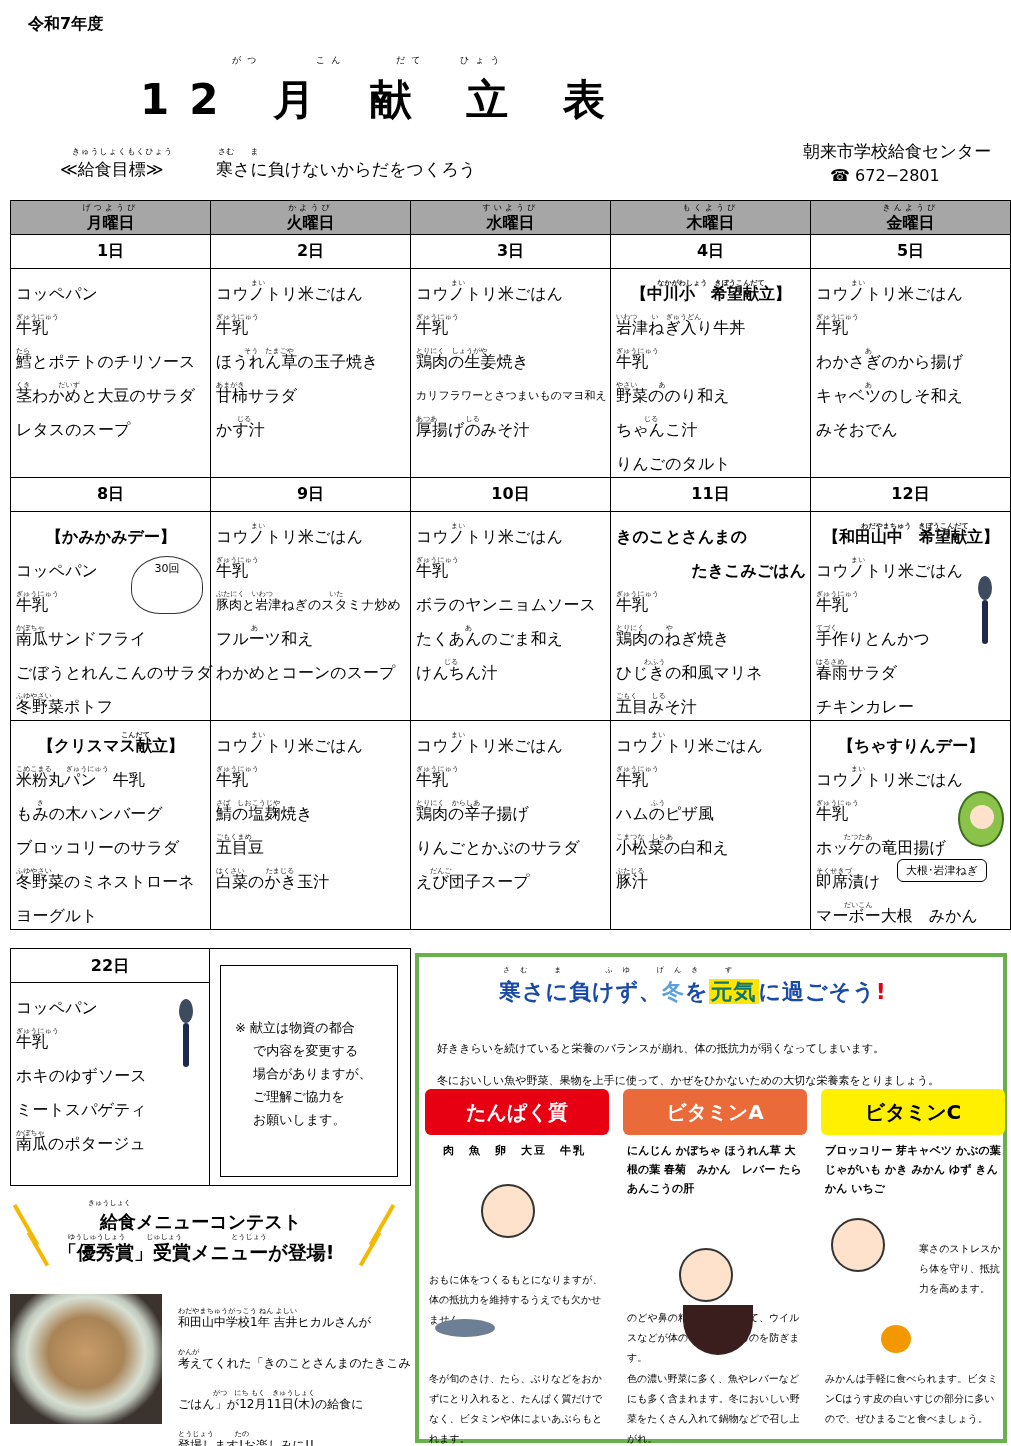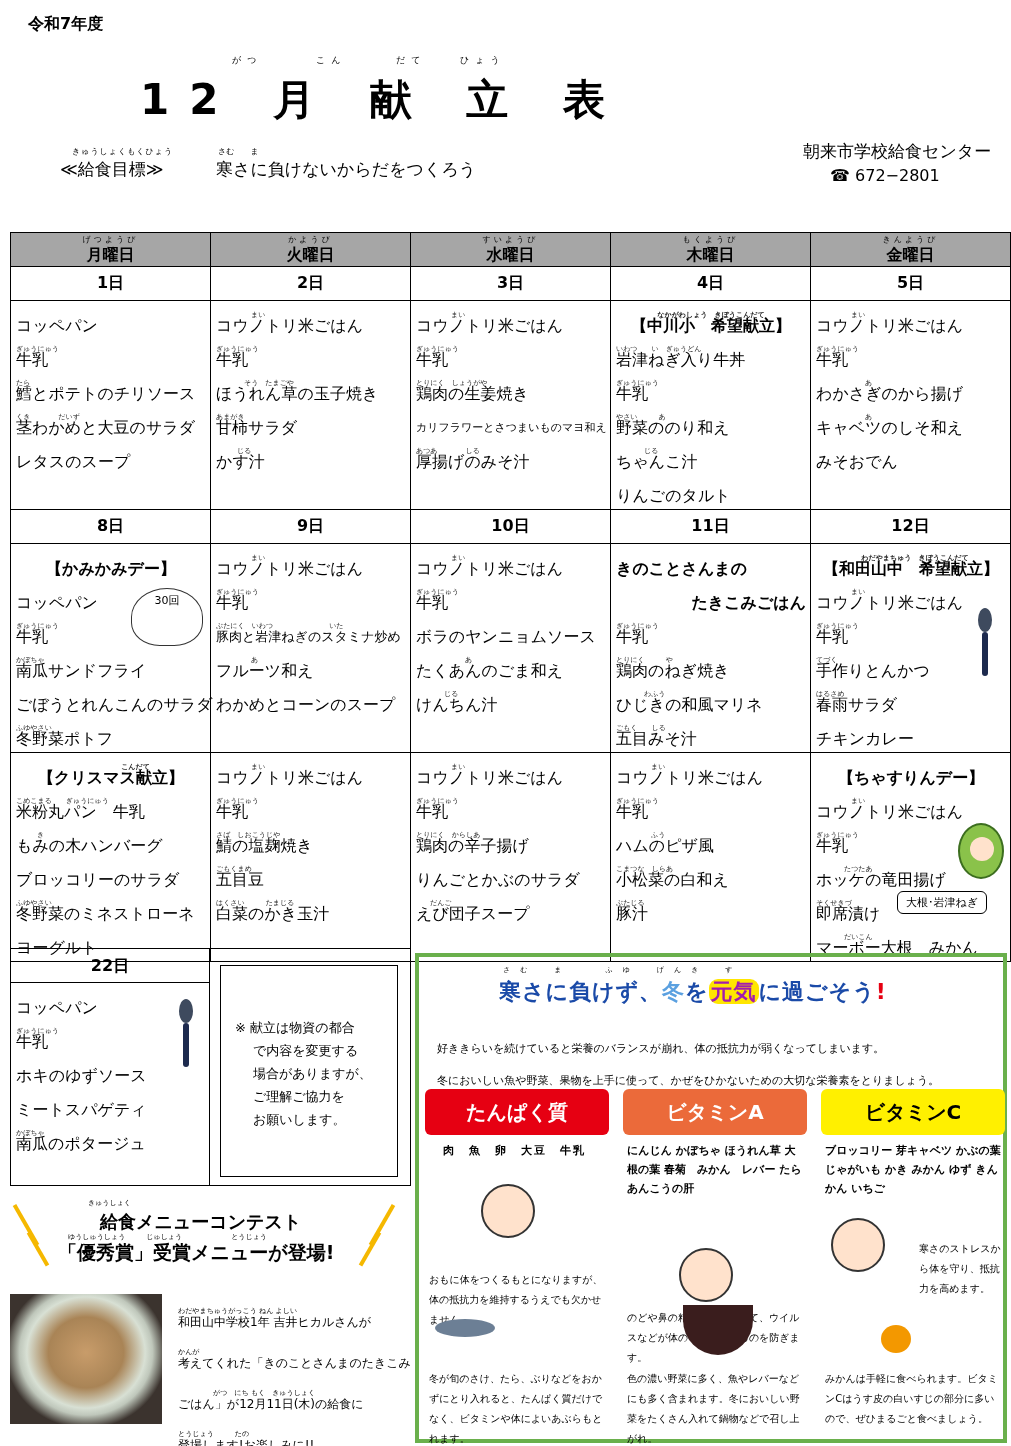--- a/index.html
+++ b/index.html
@@ -13,21 +13,21 @@
   .title { position: absolute; top: 18px; left: 0; font-size: 42px; font-weight: bold; letter-spacing: 20px; white-space: nowrap; }
 
   .goal-label { position: absolute; left: 60px; top: 158px; font-size: 17px; }
   .goal-label-ruby { position: absolute; left: 72px; top: 146px; font-size: 8px; letter-spacing: 1px; }
   .goal-text { position: absolute; left: 216px; top: 158px; font-size: 17px; }
   .goal-text-ruby { position: absolute; left: 218px; top: 146px; font-size: 8px; }
 
   .center-name { position: absolute; left: 786px; top: 140px; font-size: 17px; margin-left: 17px; }
   .center-tel { position: absolute; left: 830px; top: 166px; font-size: 16px; }
 
-  .menu-table { position: absolute; left: 10px; top: 200px; width: 1001px; border-collapse: collapse; table-layout: fixed; margin-top: 32px; }
+  .menu-table { position: absolute; left: 10px; top: 200px; width: 1001px; border-collapse: collapse; table-layout: fixed; }
   .menu-table td, .menu-table th { border: 1.5px solid #000; vertical-align: top; }
   .menu-table th { background: #a6a6a6; height: 34px; text-align: center; font-size: 16px; font-weight: bold; position: relative; padding-top: 12px; }
   .menu-table th .ruby { position: absolute; top: 1px; left: 0; right: 0; font-size: 8px; font-weight: normal; letter-spacing: 3px; }
   .day-row td { height: 34px; text-align: center; font-size: 16px; font-weight: bold; vertical-align: middle; }
   .menu-row td { padding: 4px 4px 0 5px; font-size: 16px; position: relative; }
   .item { height: 34px; padding-top: 11px; line-height: 20px; white-space: nowrap; position: relative; }
   .item .rb { position: absolute; top: 0; left: 0; font-size: 7px; color: #222; white-space: nowrap; }
   .item.small { font-size: 11px; }
   .item.special { font-weight: bold; text-align: center; font-size: 16px; }
   .item.right { text-align: right; font-weight: bold; }
@@ -56,21 +56,21 @@
   .contest-title1 { position: absolute; left: 90px; top: 20px; font-size: 18px; font-weight: bold; }
   .contest-title2 { position: absolute; left: 48px; top: 50px; font-size: 19px; font-weight: bold; }
   .c-ruby { position: absolute; font-size: 7px; }
   .photo { position: absolute; left: 0; top: 104px; width: 152px; height: 130px; background: radial-gradient(ellipse at 50% 45%, #c89c6a 0%, #a98456 35%, #d8e0d4 55%, #bfc7bb 62%, #3b332e 75%); }
   .contest-text { position: absolute; left: 168px; top: 108px; font-size: 12px; line-height: 34px; width: 232px; }
   .contest-text div { white-space: nowrap; margin-top: 7px; }
 
   .nutrition { position: absolute; left: 415px; top: 953px; width: 592px; height: 490px; border: 4px solid #6ab04c; padding-left: 48px; }
   .nut-title { position: absolute; left: 80px; top: 20px; font-size: 22px; font-weight: bold; color: #1a4aa8; letter-spacing: 1px; }
   .nut-title .winter { color: #5aa0e0; }
-  .nut-title .genki { color: #a21caf; background: #ffe600; padding: 0 2px; border-radius: 9px; }
+  .nut-title .genki { color: #0f766e; background: #ffe600; padding: 0 2px; }
   .nut-title .excl { color: #e60012; }
   .nut-intro { position: absolute; left: 18px; top: 76px; font-size: 11px; line-height: 32px; }
   .cards { position: absolute; left: 4px; top: 132px; width: 580px; height: 350px; }
   .card { position: absolute; top: 0; width: 184px; height: 350px; }
   .card-head { height: 46px; border-radius: 6px; color: #fff; font-size: 20px; font-weight: bold; text-align: center; line-height: 46px; }
   .card-foods { font-size: 11px; font-weight: bold; line-height: 19px; padding: 6px 4px 0 4px; }
   .card-illus { height: 110px; position: relative; }
   .card-desc { font-size: 10px; line-height: 20px; padding: 0 4px; }
   .card-desc2 { font-size: 10px; line-height: 20px; padding: 0 4px; position: absolute; top: 280px; }
   .kid { position: absolute; width: 54px; height: 54px; border-radius: 50%; background: #ffe2cc; border: 2px solid #333; }

